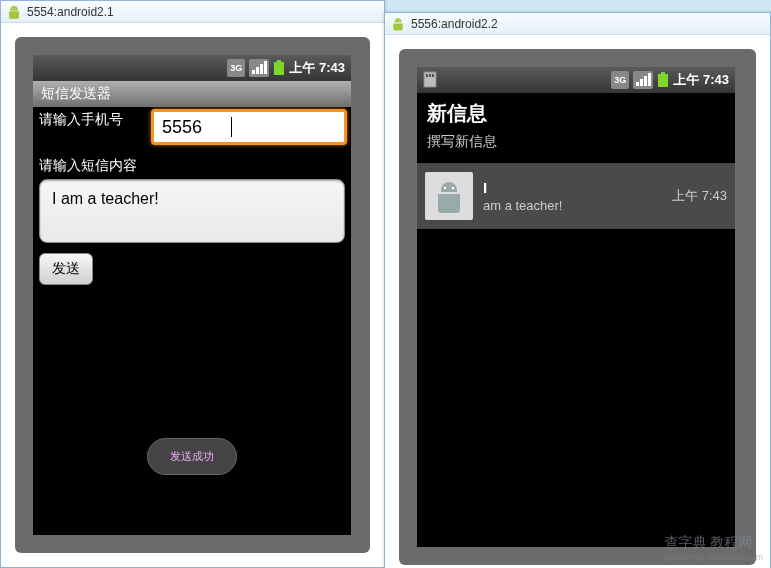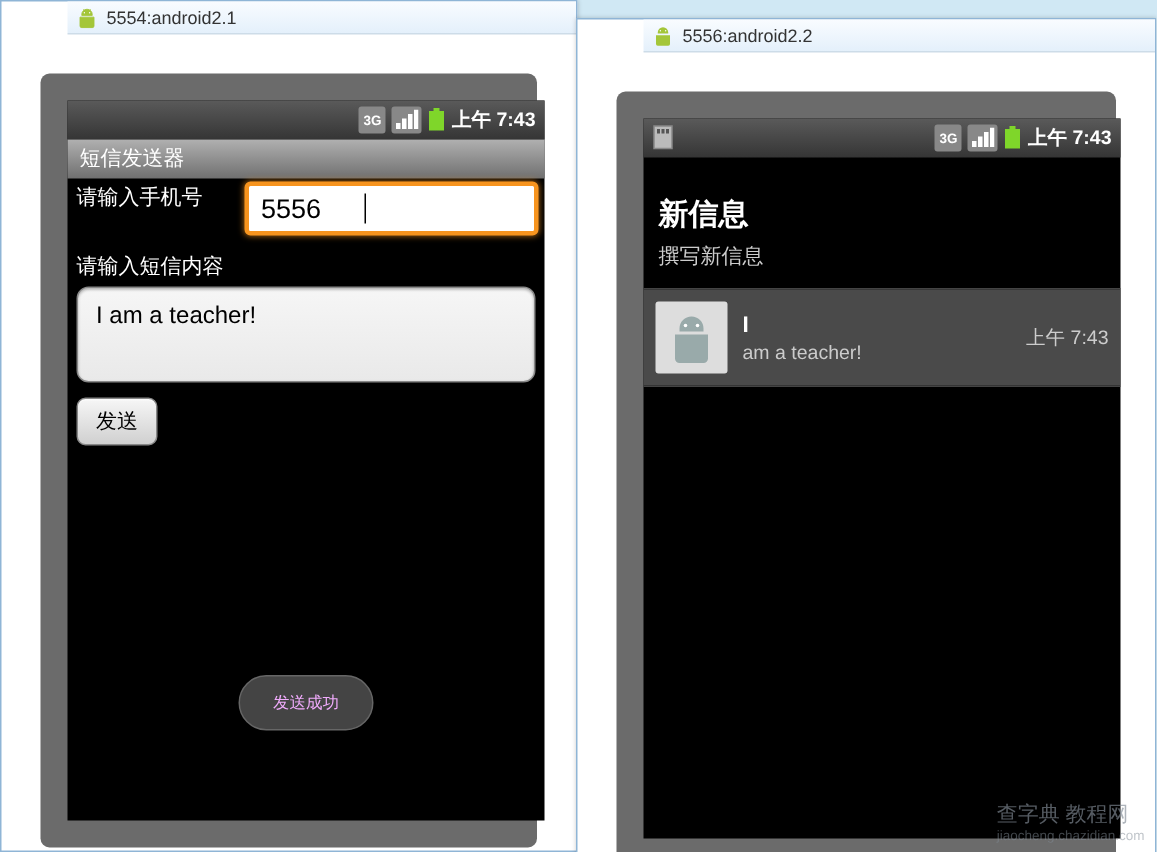--- a/index.html
+++ b/index.html
@@ -21,29 +21,28 @@
     .window-right { left: 384px; top: 12px; width: 387px; height: 568px; }
     .titlebar {
       height: 22px;
       background: linear-gradient(#f9fcff, #e4f0fb);
       display: flex;
       align-items: center;
       padding: 0 6px;
       font-size: 12px;
       color: #333;
       border-bottom: 1px solid #cddce8;
-      margin-left: 44px;
     }
     .android-icon {
       width: 14px; height: 14px;
       margin-right: 6px;
       display: inline-flex;
     }
     .emulator-frame {
-      margin: 26px;
+      margin: 14px;
       background: #6b6b6b;
       border-radius: 6px;
       padding: 18px;
     }
     .screen {
       background: #000;
       width: 318px;
       position: relative;
     }
     .screen-left { height: 480px; }
@@ -152,21 +151,21 @@
       transform: translateX(-50%);
       bottom: 60px;
       background: #444;
       color: #f0abfc;
       font-size: 11px;
       padding: 10px 22px;
       border-radius: 20px;
       border: 1px solid #666;
     }
     .msg-app { color: #fff; }
-    .msg-header { padding: 24px 10px 4px; }
+    .msg-header { padding: 7px 10px 4px; }
     .msg-new { font-size: 20px; font-weight: bold; margin-bottom: 6px; }
     .msg-compose { font-size: 14px; color: #ccc; margin-bottom: 8px; }
     .divider { height: 1px; background: #444; }
     .msg-item {
       background: #4a4a4a;
       padding: 8px;
       display: flex;
       gap: 10px;
       align-items: center;
     }

